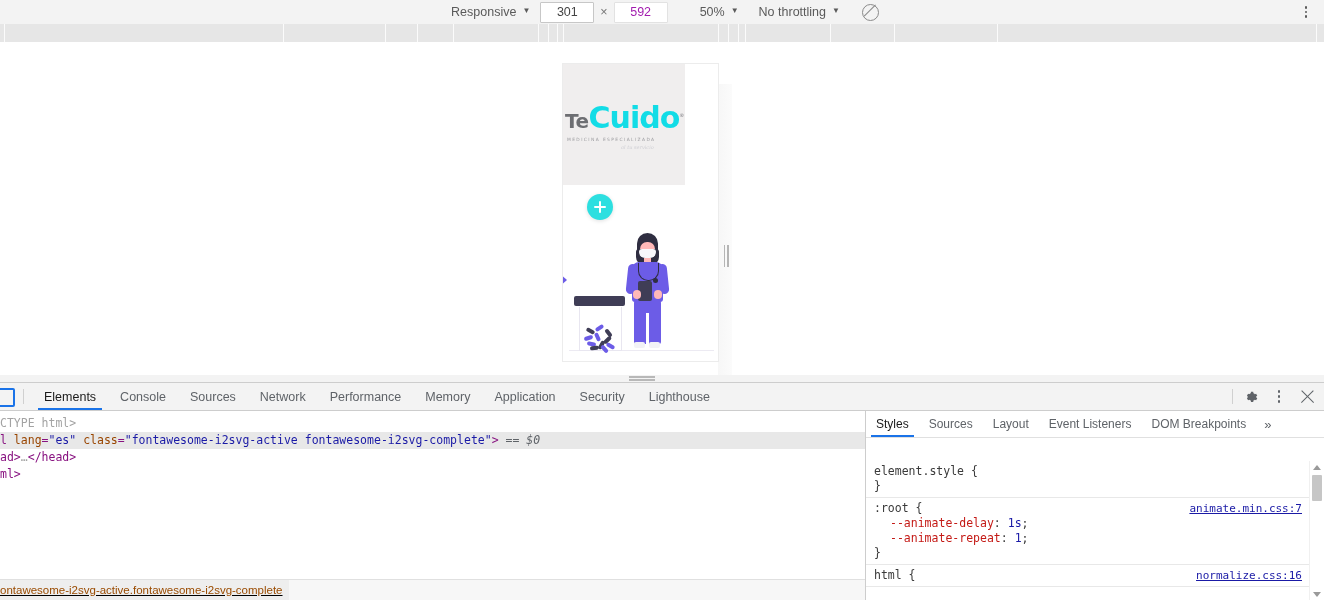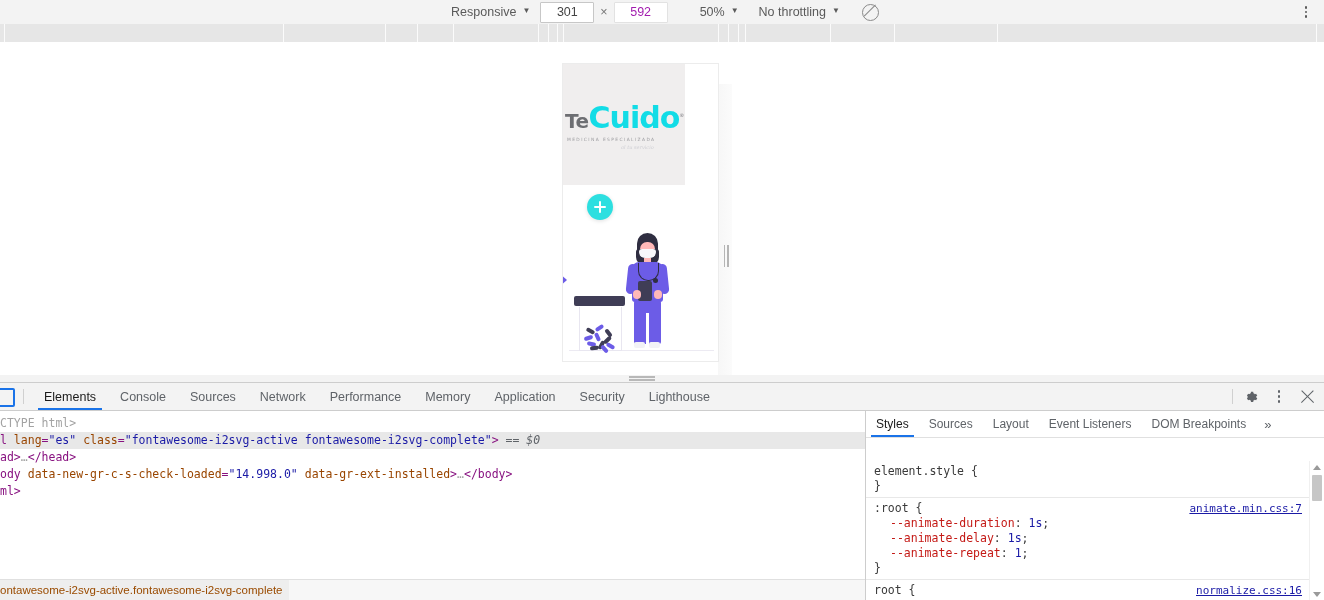--- a/index.html
+++ b/index.html
@@ -207,21 +207,21 @@
     line-height:17px;height:17px;white-space:nowrap;padding-left:0px;color:#333;
   }
   .dom-row.sel{background:#e8e8e8;}
   .tg{color:#881280;}
   .at{color:#994500;}
   .av{color:#1a1aa6;}
   .gr{color:#a3a3a3;}
   .eq{color:#5f6368;font-style:italic;}
   .breadcrumb{
     position:absolute;left:0;bottom:0;width:865px;height:21px;
-    background:#f7f7f7;border-top:1px solid #e0e0e0;display:flex;align-items:flex-end;
+    background:#f7f7f7;border-top:1px solid #e0e0e0;display:flex;align-items:flex-end;text-decoration:underline;
   }
   .crumb{
     font-size:11.5px;color:#9a4b00;padding:0 6px;height:21px;line-height:21px;
     background:#eeeeee;white-space:nowrap;margin-left:-6px;
   }
 
   
   .styles-pane{position:relative;flex:1;height:190px;background:#fff;overflow:hidden;}
   .st-tabbar{height:26px;border-bottom:1px solid #e0e0e0;display:flex;align-items:stretch;background:#fff;}
   .st-tab{
@@ -449,21 +449,20 @@
       </div>
     </div>
 
     <div class="dt-body">
 
       <div class="dom-pane">
         <div class="dom-list">
           <div class="dom-row"><span class="gr">CTYPE html&gt;</span></div>
           <div class="dom-row sel"><span class="tg">l </span><span class="at">lang</span><span class="tg">=</span><span class="av">"es"</span><span class="tg"> </span><span class="at">class</span><span class="tg">=</span><span class="av">"fontawesome-i2svg-active fontawesome-i2svg-complete"</span><span class="tg">&gt;</span><span class="eq"> == $0</span></div>
           <div class="dom-row"><span class="tg">ad&gt;</span><span class="gr">…</span><span class="tg">&lt;/head&gt;</span></div>
-          <div class="dom-row"><span class="tg">ody </span><span class="at">data-new-gr-c-s-check-loaded</span><span class="tg">=</span><span class="av">"14.998.0"</span><span class="tg"> </span><span class="at">data-gr-ext-installed</span><span class="tg">&gt;</span><span class="gr">…</span><span class="tg">&lt;/body&gt;</span></div>
           <div class="dom-row"><span class="tg">ml&gt;</span></div>
         </div>
         <div class="breadcrumb">
           <span class="crumb">ontawesome-i2svg-active.fontawesome-i2svg-complete</span>
         </div>
       </div>
 
       <div class="styles-pane">
         <div class="st-tabbar">
           <div class="st-tab active">
@@ -494,28 +493,27 @@
           </div>
         </div>
 
         <div class="css-area">
           <div class="rule">
             <div><span class="sel-txt">element.style {</span></div>
             <div><span class="brace">}</span></div>
           </div>
           <div class="rule">
             <div><span class="sel-txt">:root {</span></div>
-            <div><span class="prop">--animate-duration</span><span class="brace">: </span><span class="val">1s</span><span class="brace">;</span></div>
             <div><span class="prop">--animate-delay</span><span class="brace">: </span><span class="val">1s</span><span class="brace">;</span></div>
             <div><span class="prop">--animate-repeat</span><span class="brace">: </span><span class="val">1</span><span class="brace">;</span></div>
             <div><span class="brace">}</span></div>
             <span class="src">animate.min.css:7</span>
           </div>
           <div class="rule">
-            <div><span class="sel-txt">root {</span></div>
+            <div><span class="sel-txt">html {</span></div>
             <span class="src">normalize.css:16</span>
           </div>
         </div>
 
         <div class="st-scrollbar">
           <div class="st-sb-up"></div>
           <div class="st-sb-thumb"></div>
           <div class="st-sb-dn"></div>
         </div>
       </div>

